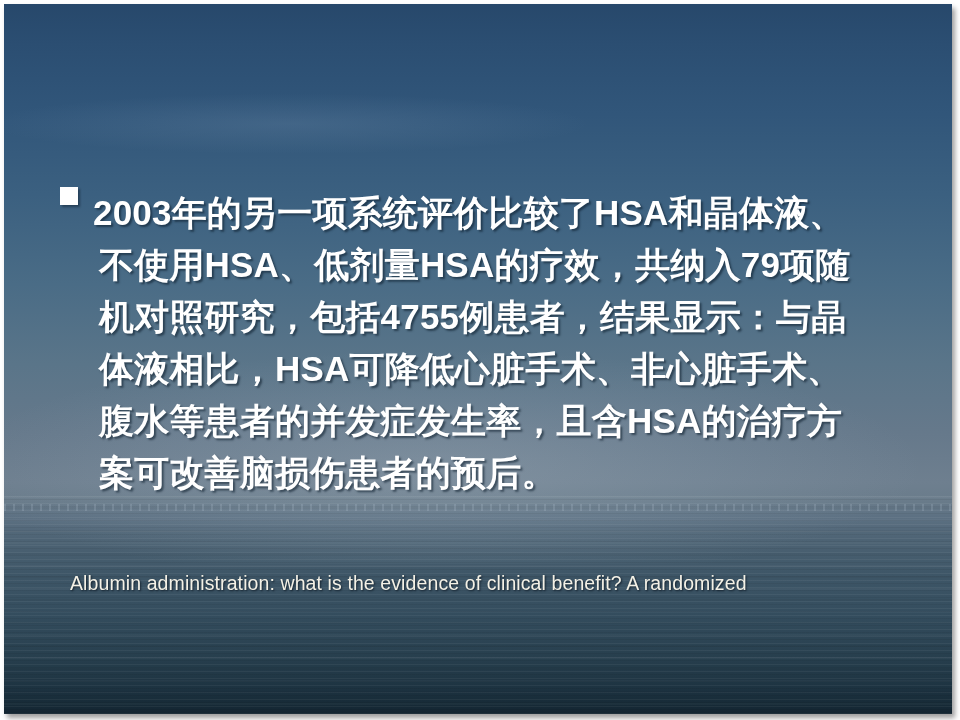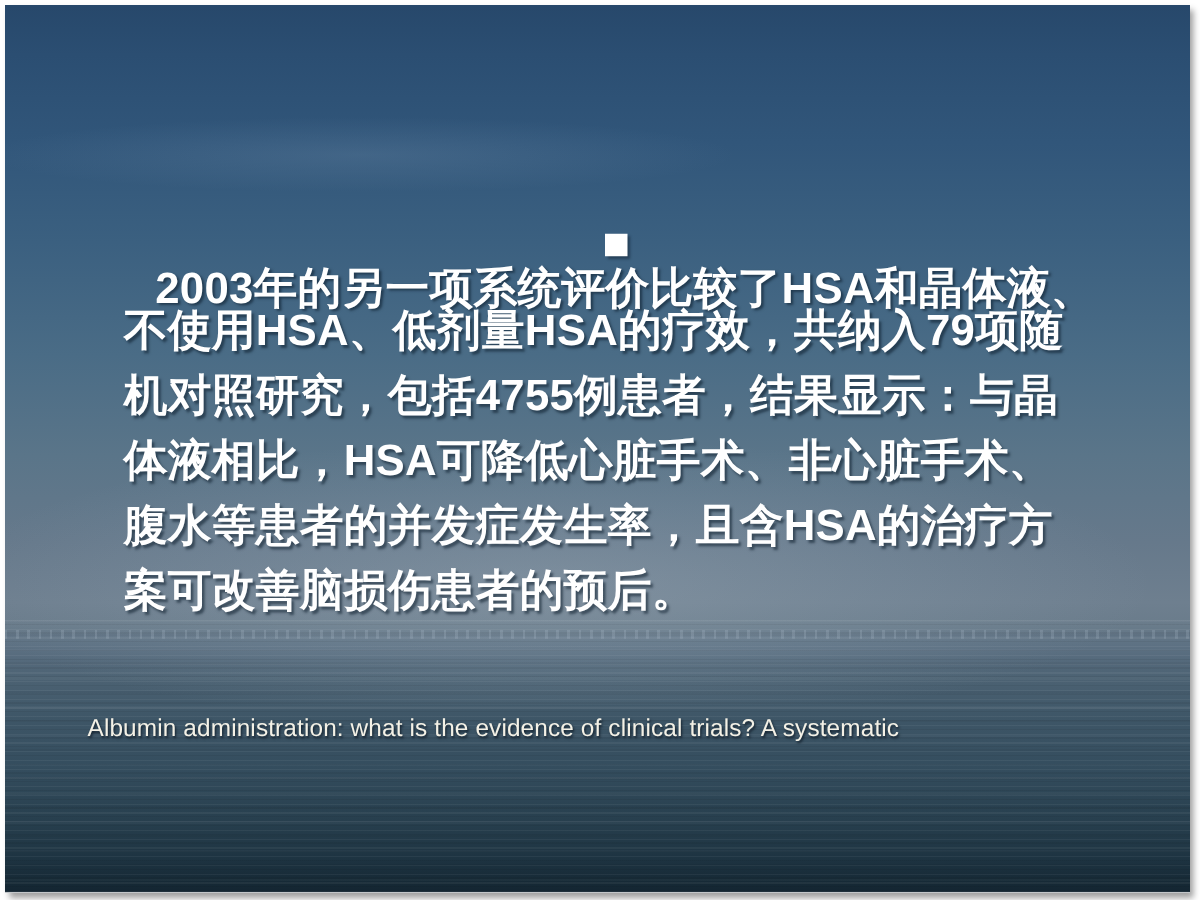--- a/index.html
+++ b/index.html
@@ -155,23 +155,22 @@
     color: #ffffff;
     font-size: 35px;
     font-weight: bold;
     letter-spacing: 0.2px;
     text-shadow: 2px 2px 2px rgba(10,25,40,0.55);
   }
   .body-line.indent { padding-left: 39px; }
 
   .bullet-row {
     display: flex;
-    align-items: center;
+    align-items: flex-start;
     height: 52px;
-    flex-direction: column;
   }
   #bullet-marker {
     width: 18px;
     height: 18px;
     background: #ffffff;
     flex: 0 0 auto;
     margin-right: 15px;
     box-shadow: 2px 2px 2px rgba(10,25,40,0.45);
   }
   .bullet-text { flex: 0 0 auto; }
@@ -218,17 +217,17 @@
 
       <div class="body-line indent" style="top:339px;">体液相比，HSA可降低心脏手术、非心脏手术、</div>
 
       <div class="body-line indent" style="top:391px;">腹水等患者的并发症发生率，且含HSA的治疗方</div>
 
       <div class="body-line indent" style="top:443px;">案可改善脑损伤患者的预后。</div>
 
     </div>
 
     <div id="citation">
-      <div class="citation-line">Albumin administration: what is the evidence of clinical trials? A systematic</div>
+      <div class="citation-line">Albumin administration: what is the evidence of clinical benefit? A randomized</div>
     </div>
 
   </div>
 </div>
 
 </body></html>

